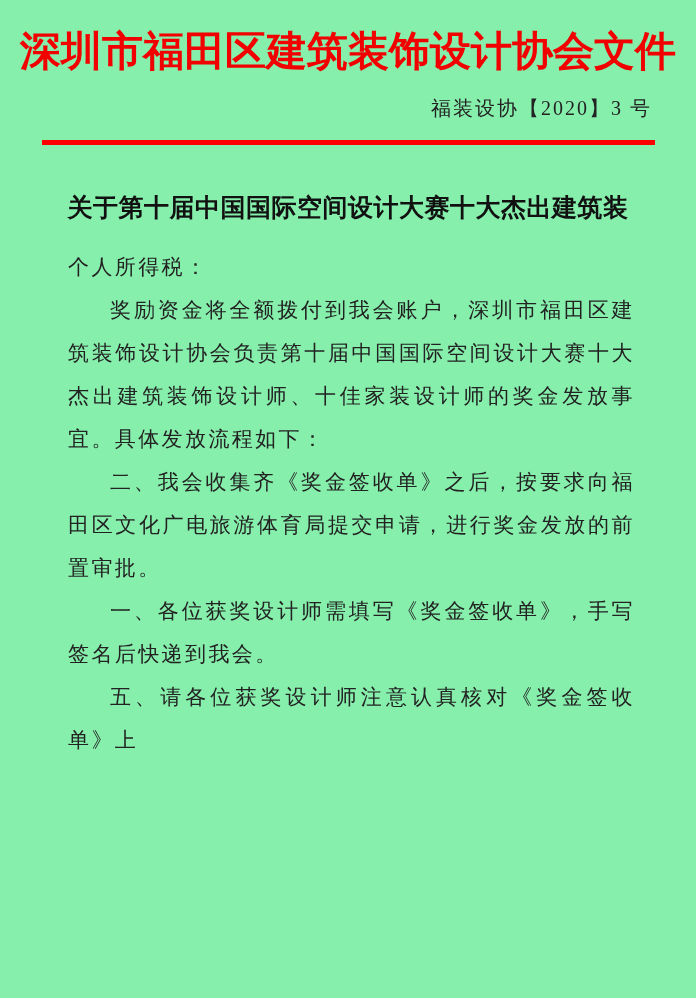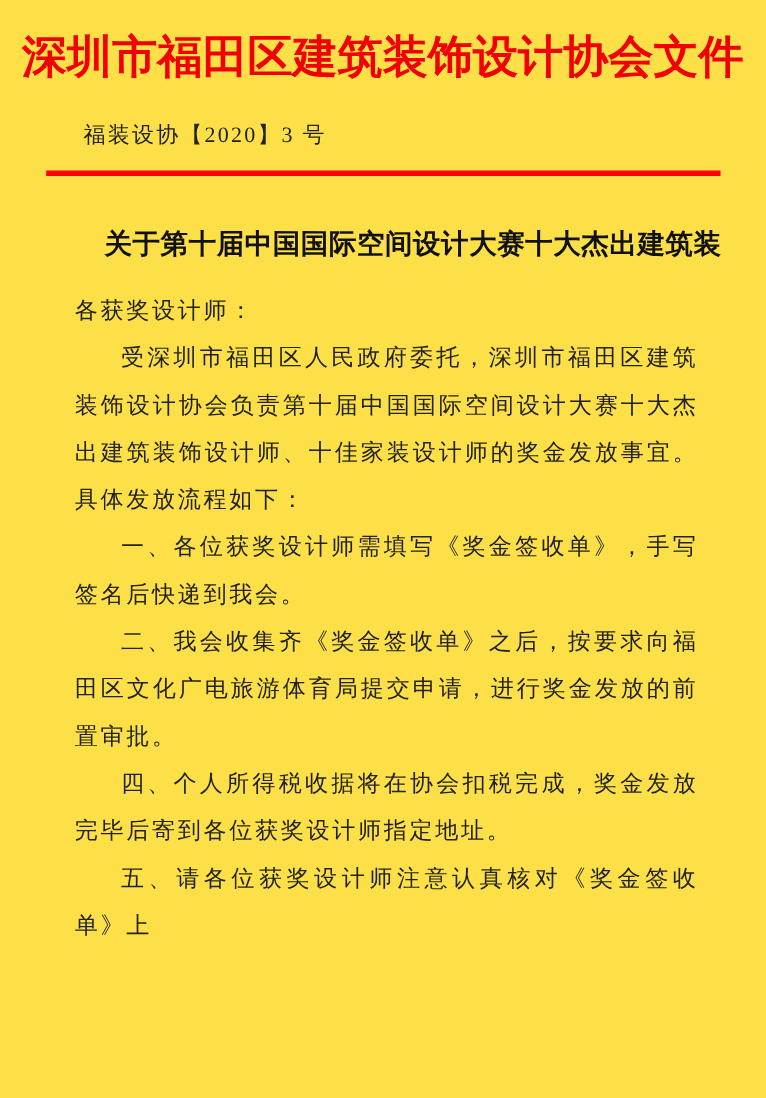--- a/index.html
+++ b/index.html
@@ -5,53 +5,53 @@
   html, body {
     margin: 0;
     padding: 0;
     background: #ffffff;
   }
   .page {
     position: relative;
     width: 696px;
     height: 998px;
     margin: 0 auto;
-    background: #fde047;
+    background: #86efac;
     overflow: hidden;
     color: #1a1a1a;
     font-family: "Liberation Serif", "DejaVu Serif", serif;
   }
   .org-title {
     margin: 26px 20px 0 20px;
     text-align: center;
     color: #f20000;
     font-size: 41px;
     line-height: 50px;
     font-weight: 700;
     letter-spacing: 0px;
     white-space: nowrap;
   }
   .meta-row {
     display: flex;
-    justify-content: flex-start;
+    justify-content: flex-end;
     align-items: baseline;
-    margin: 34px 44px 0 76px;
+    margin: 19px 44px 0 76px;
     font-size: 20px;
     line-height: 27px;
     letter-spacing: 2px;
     color: #222222;
   }
   .red-rule {
     height: 5px;
     background: #fe0000;
     margin: 18px 41px 0 42px;
   }
   .doc-title {
     margin: 36px 40px 0 40px;
-    text-align: right;
+    text-align: center;
     font-size: 25px;
     line-height: 53px;
     font-weight: 700;
     letter-spacing: 0.5px;
     color: #111111;
   }
   .doc-body {
     margin: 12px 61px 0 68px;
     font-size: 21px;
     line-height: 43px;
@@ -78,21 +78,20 @@
     <span class="doc-number">福装设协【2020】3 号</span>
   </div>
 
   <div class="red-rule"></div>
 
   <div class="doc-title">
     <div class="doc-title-line">关于第十届中国国际空间设计大赛十大杰出建筑装</div>
   </div>
 
   <div class="doc-body">
-    <p class="salutation">各获奖设计师：</p>
-    <p class="para">受深圳市福田区人民政府委托，深圳市福田区建筑装饰设计协会负责第十届中国国际空间设计大赛十大杰出建筑装饰设计师、十佳家装设计师的奖金发放事宜。具体发放流程如下：</p>
+    <p class="salutation">个人所得税：</p>
+    <p class="para">奖励资金将全额拨付到我会账户，深圳市福田区建筑装饰设计协会负责第十届中国国际空间设计大赛十大杰出建筑装饰设计师、十佳家装设计师的奖金发放事宜。具体发放流程如下：</p>
+    <p class="para">二、我会收集齐《奖金签收单》之后，按要求向福田区文化广电旅游体育局提交申请，进行奖金发放的前置审批。</p>
     <p class="para">一、各位获奖设计师需填写《奖金签收单》，手写签名后快递到我会。</p>
-    <p class="para">二、我会收集齐《奖金签收单》之后，按要求向福田区文化广电旅游体育局提交申请，进行奖金发放的前置审批。</p>
-    <p class="para">四、个人所得税收据将在协会扣税完成，奖金发放完毕后寄到各位获奖设计师指定地址。</p>
     <p class="para">五、请各位获奖设计师注意认真核对《奖金签收单》上</p>
   </div>
 
 </div>
 
 </body></html>

